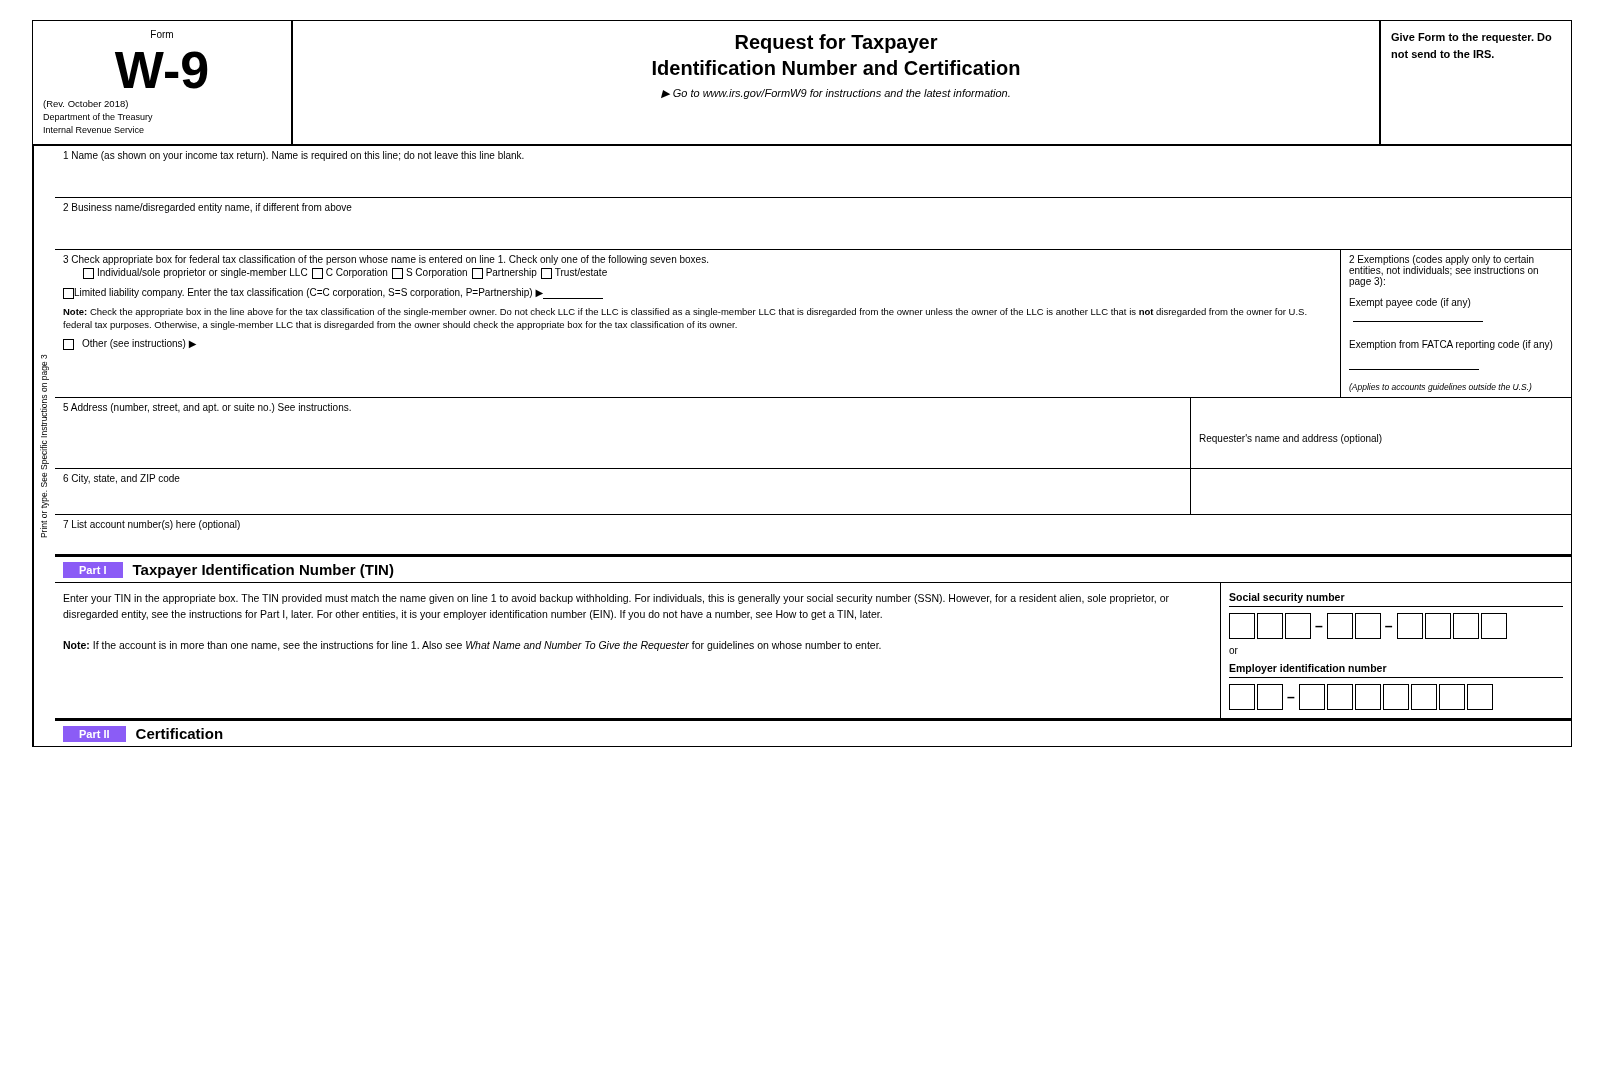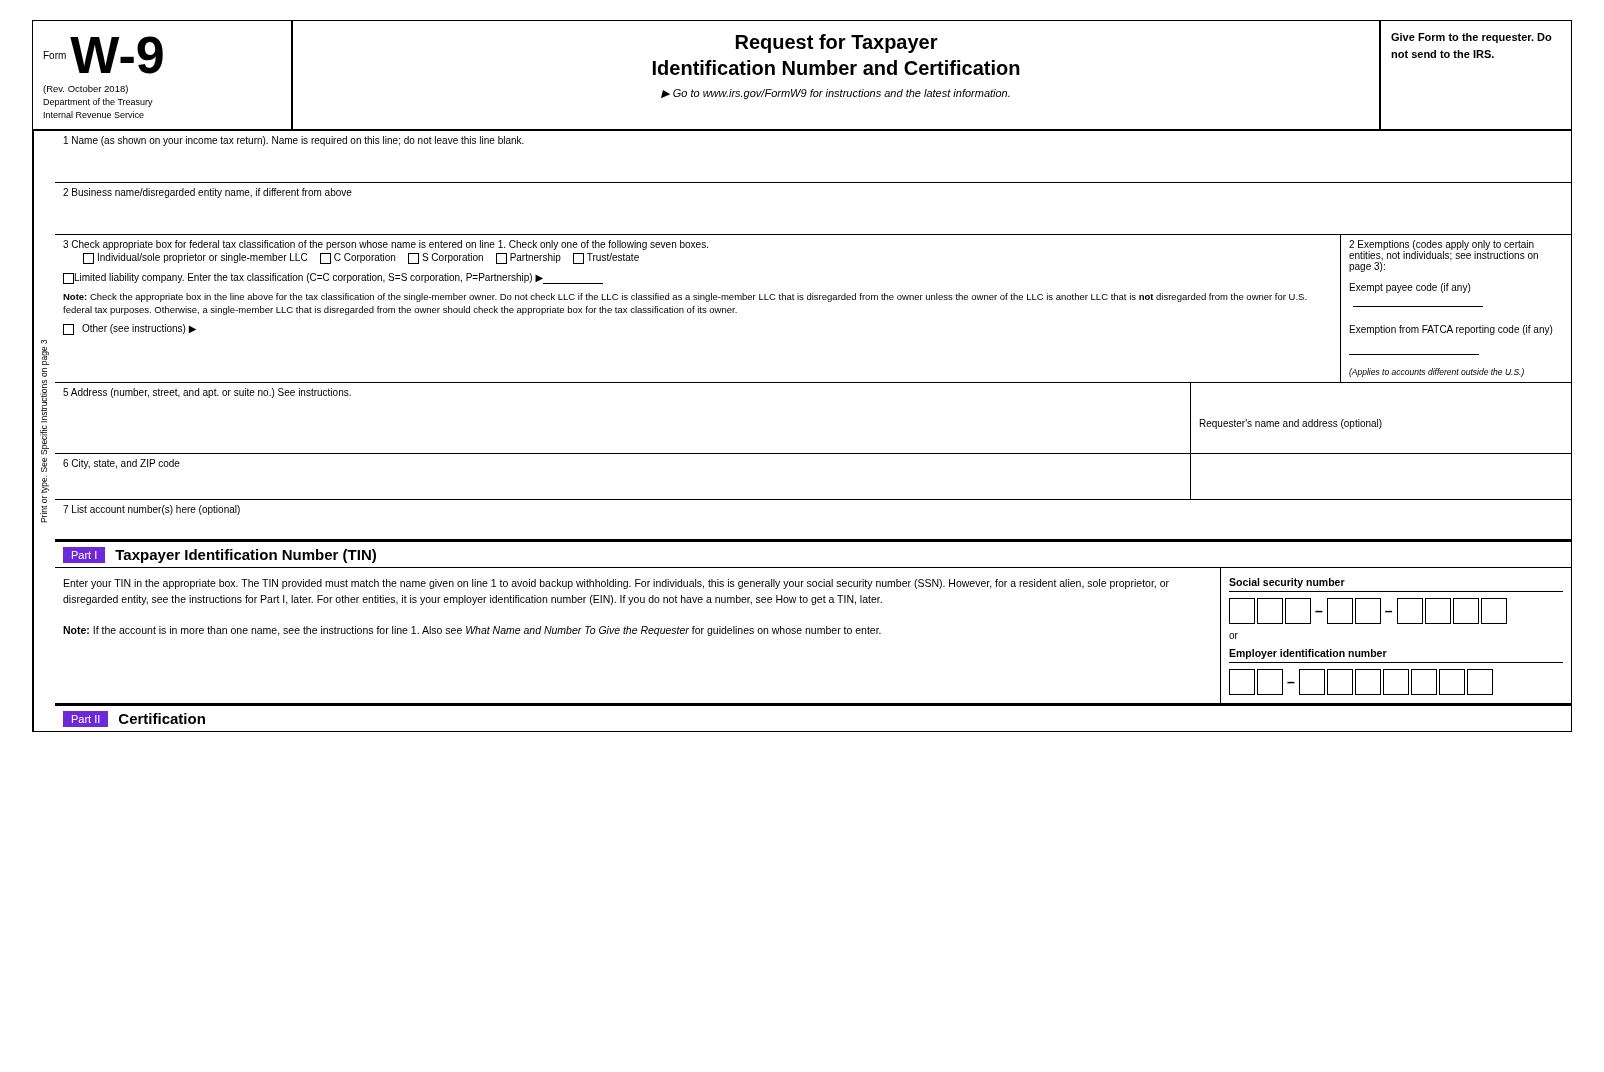--- a/index.html
+++ b/index.html
@@ -23,20 +23,21 @@
     }
     .header-left {
       width: 260px;
       border-right: 2px solid #000;
       padding: 8px 10px;
     }
     .form-w9 {
       display: flex;
       align-items: center;
       gap: 4px;
+      flex-direction: column;
     }
     .form-label {
       font-size: 10px;
       font-weight: normal;
     }
     .w9-big {
       font-size: 52px;
       font-weight: bold;
       line-height: 1;
     }
@@ -119,21 +120,21 @@
       padding: 4px 8px;
     }
     .section-4 {
       width: 230px;
       padding: 4px 8px;
       font-size: 10px;
     }
     .checkboxes-row {
       display: flex;
       align-items: flex-start;
-      gap: 12px;
+      gap: 4px;
       flex-wrap: wrap;
       padding-left: 20px;
     }
     .checkbox-item {
       display: flex;
       align-items: flex-start;
       gap: 3px;
       font-size: 10px;
     }
     .checkbox-box {
@@ -214,25 +215,25 @@
       font-size: 10px;
       margin-top: 31px;
     }
     .list-row {
       border-bottom: 1px solid #000;
       padding: 4px 8px;
       min-height: 38px;
     }
     
     .part-header {
-      background: #6d28d9;
+      background: #8b5cf6;
       color: #fff;
       display: inline-block;
-      padding: 2px 8px;
-      font-weight: normal;
+      padding: 2px 16px;
+      font-weight: bold;
       font-size: 11px;
       margin-right: 10px;
     }
     .part-title-row {
       display: flex;
       align-items: center;
       border-bottom: 1px solid #000;
       padding: 4px 8px;
       border-top: 2px solid #000;
     }
@@ -399,21 +400,21 @@
           <div>2  Exemptions (codes apply only to certain entities, not individuals; see instructions on page 3):</div>
           <div class="exempt-label">
             <span>Exempt payee code (if any)</span>
             <span class="exempt-input"></span>
           </div>
           <div class="fatca-label">
             <span>Exemption from FATCA reporting code (if any)</span>
             <br>
             <span class="fatca-input"></span>
           </div>
-          <div class="applies-text">(Applies to accounts different outside the U.S.)</div>
+          <div class="applies-text">(Applies to accounts guidelines outside the U.S.)</div>
         </div>
       </div>
 
       <div class="address-row">
         <div class="address-left">
           <div class="field-label">5  Address (number, street, and apt. or suite no.) See instructions.</div>
           <div class="field-input-area"></div>
         </div>
         <div class="address-right">
           <div class="field-label">Requester's name and address (optional)</div>

